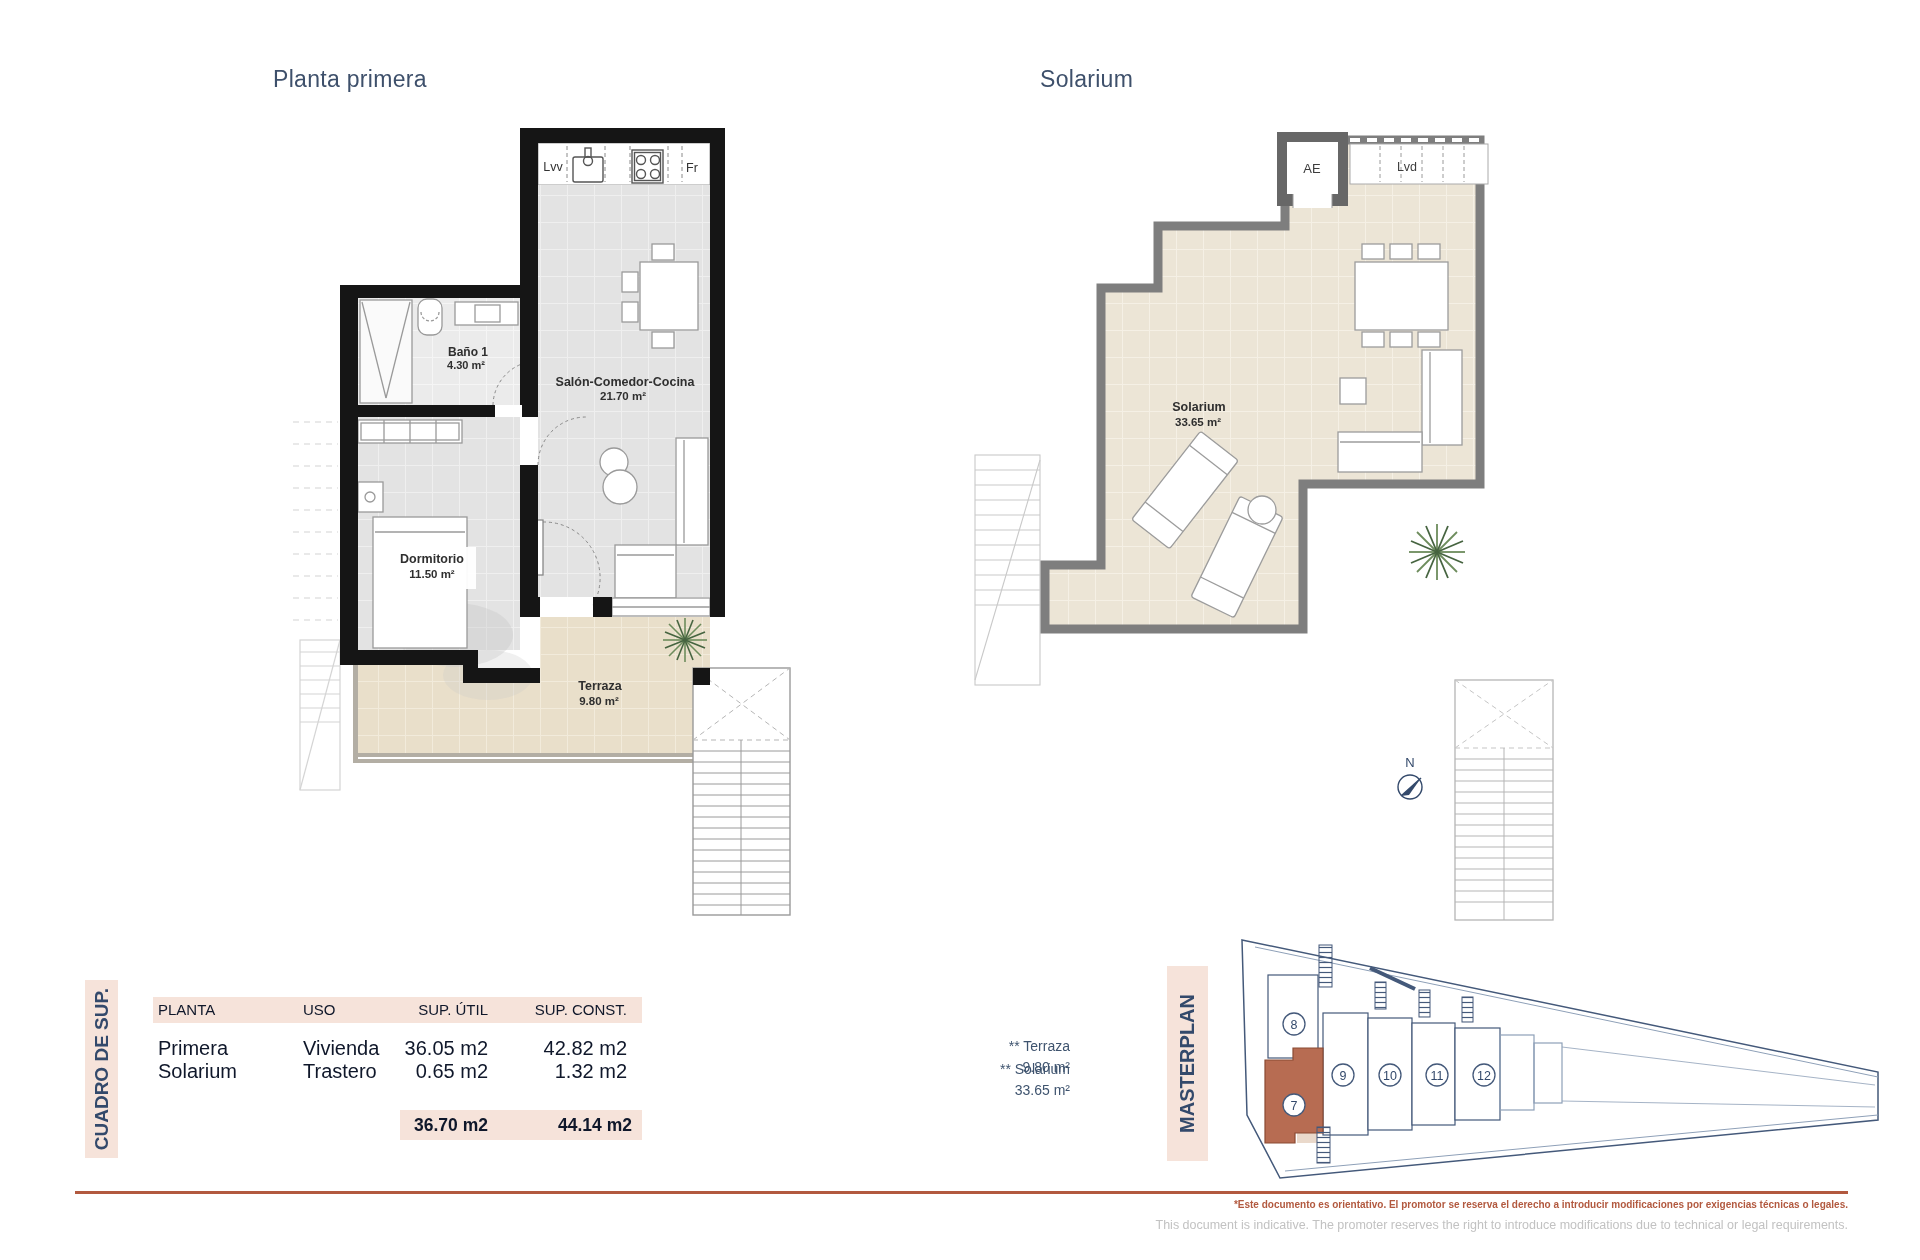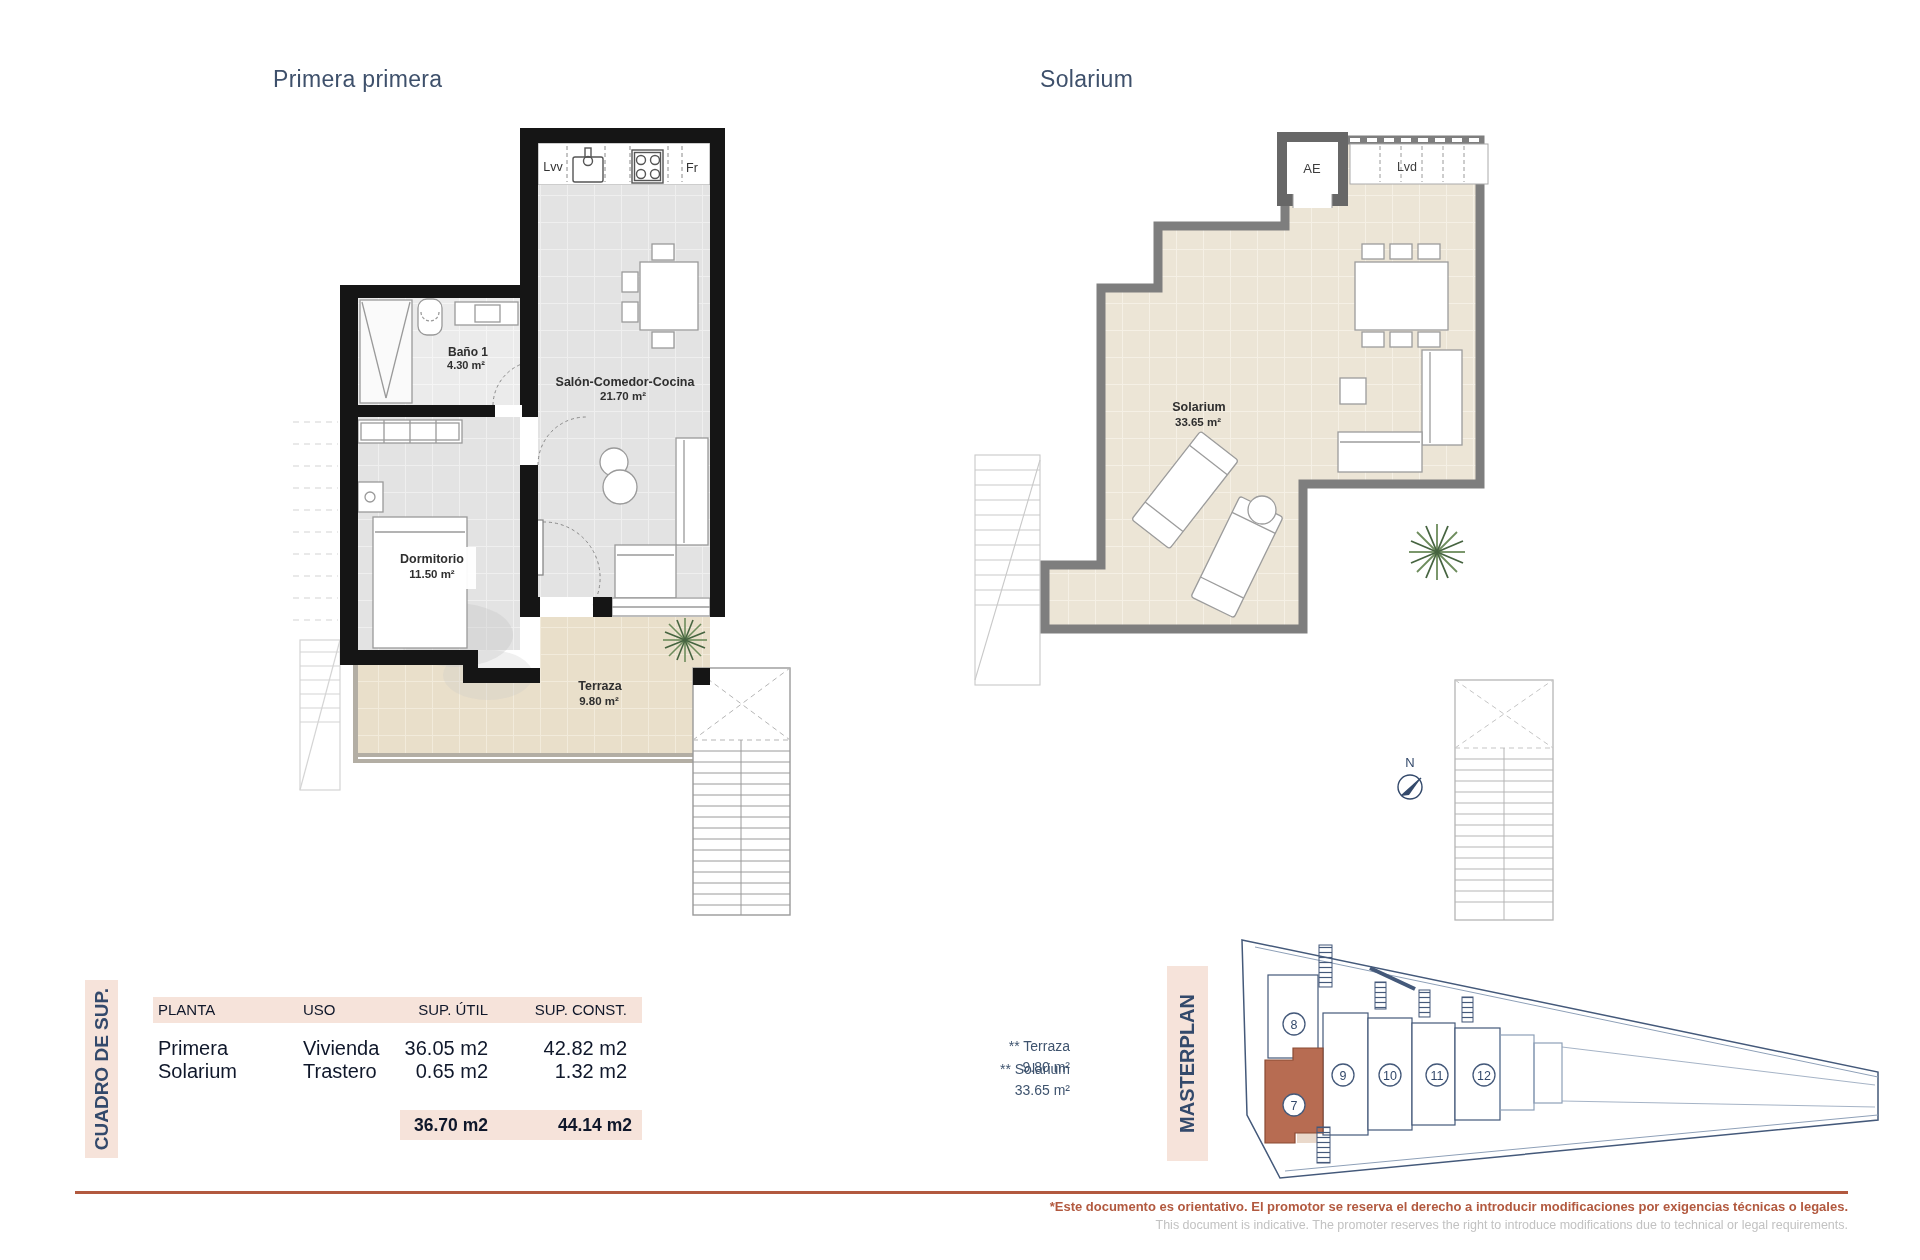--- a/index.html
+++ b/index.html
@@ -12,30 +12,30 @@
   .vlabel span{writing-mode:vertical-rl;transform:rotate(180deg);font-weight:bold;color:#33496b;white-space:nowrap;}
   .band{position:absolute;background:#f6e3da;}
   .tbl-text{position:absolute;color:#0f172a;white-space:nowrap;}
   .hdr{font-size:15px;}
   .row-t{font-size:20px;}
   .tot{font-size:17.5px;font-weight:bold;color:#0f172a;}
   .extra-row{position:absolute;left:658px;width:412px;display:flex;align-items:flex-end;
              color:#3e536e;font-size:14px;white-space:nowrap;flex-direction:column;}
   .leader{flex:1;border-bottom:2px dotted #64748a;margin:0 5px 3px 5px;height:1px;}
   .footer-line{position:absolute;background:#b2593f;}
-  .footer-es{position:absolute;color:#b2593f;font-weight:bold;font-size:13px;white-space:nowrap;}
+  .footer-es{position:absolute;color:#b2593f;font-weight:bold;font-size:10px;white-space:nowrap;}
   .footer-en{position:absolute;color:#c2c2c2;font-size:12.5px;white-space:nowrap;}
   .r{text-align:right;}
 </style>
 </head>
 <body>
 
 <div class="page">
 
-  <div class="plan-title" style="left:273px;top:66px;">Primera primera</div>
+  <div class="plan-title" style="left:273px;top:66px;">Planta primera</div>
   <div class="plan-title" style="left:1040px;top:66px;">Solarium</div>
 
   <svg style="left:270px;top:60px;" width="530" height="870" viewBox="0 0 530 870">
     <defs>
       <pattern id="gGray" width="27" height="27" patternUnits="userSpaceOnUse">
         <rect width="27" height="27" fill="#e3e3e3"></rect>
         <path d="M27 0H0V27" fill="none" stroke="#efefef" stroke-width="2"></path>
       </pattern>
       <pattern id="gGrayL" width="27" height="27" patternUnits="userSpaceOnUse">
         <rect width="27" height="27" fill="#ebebeb"></rect>

